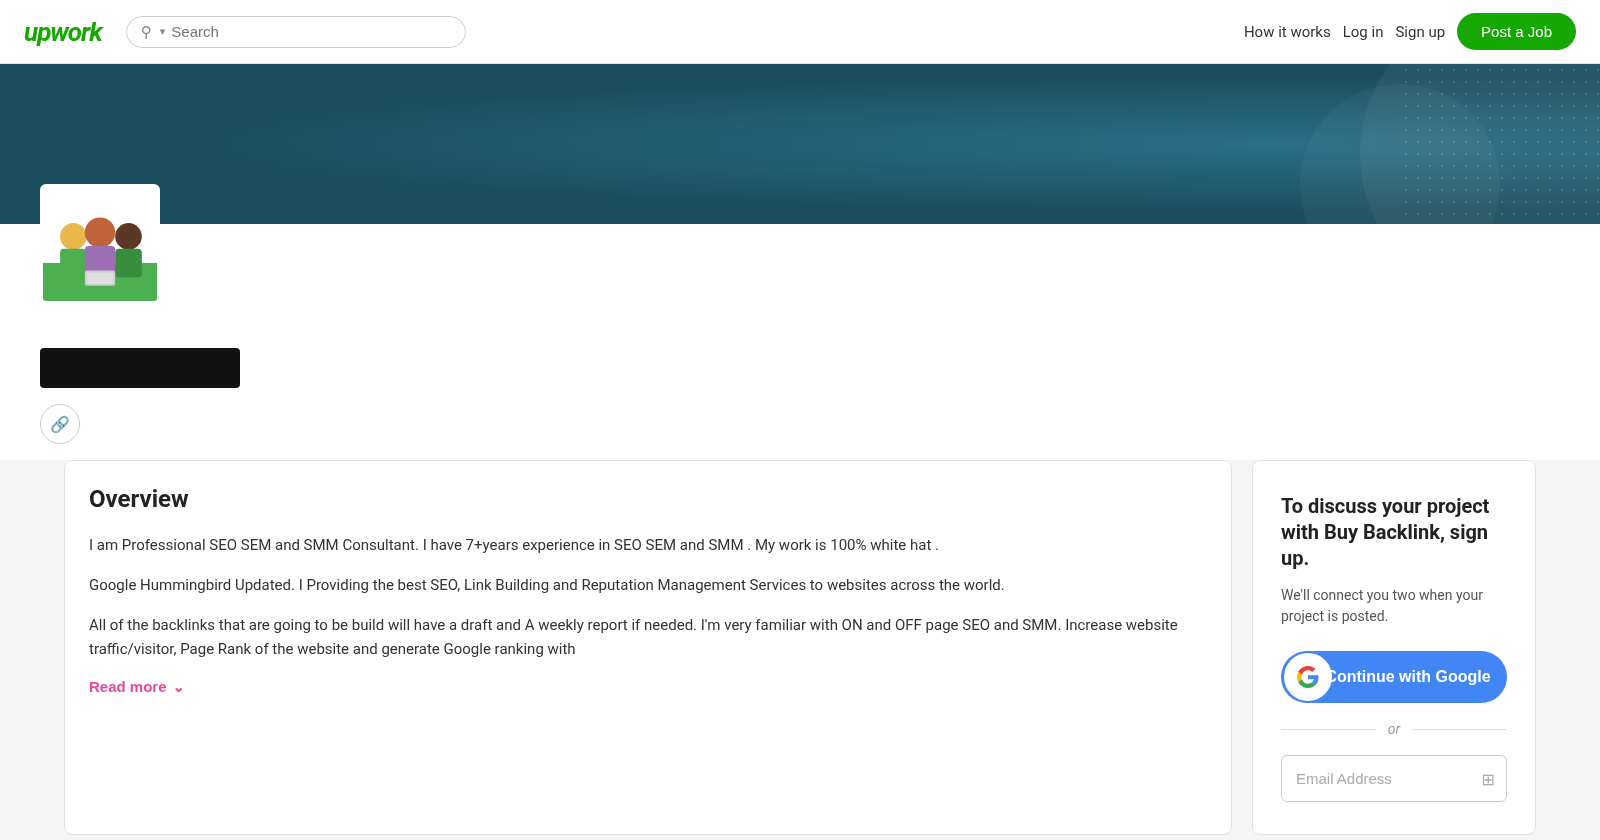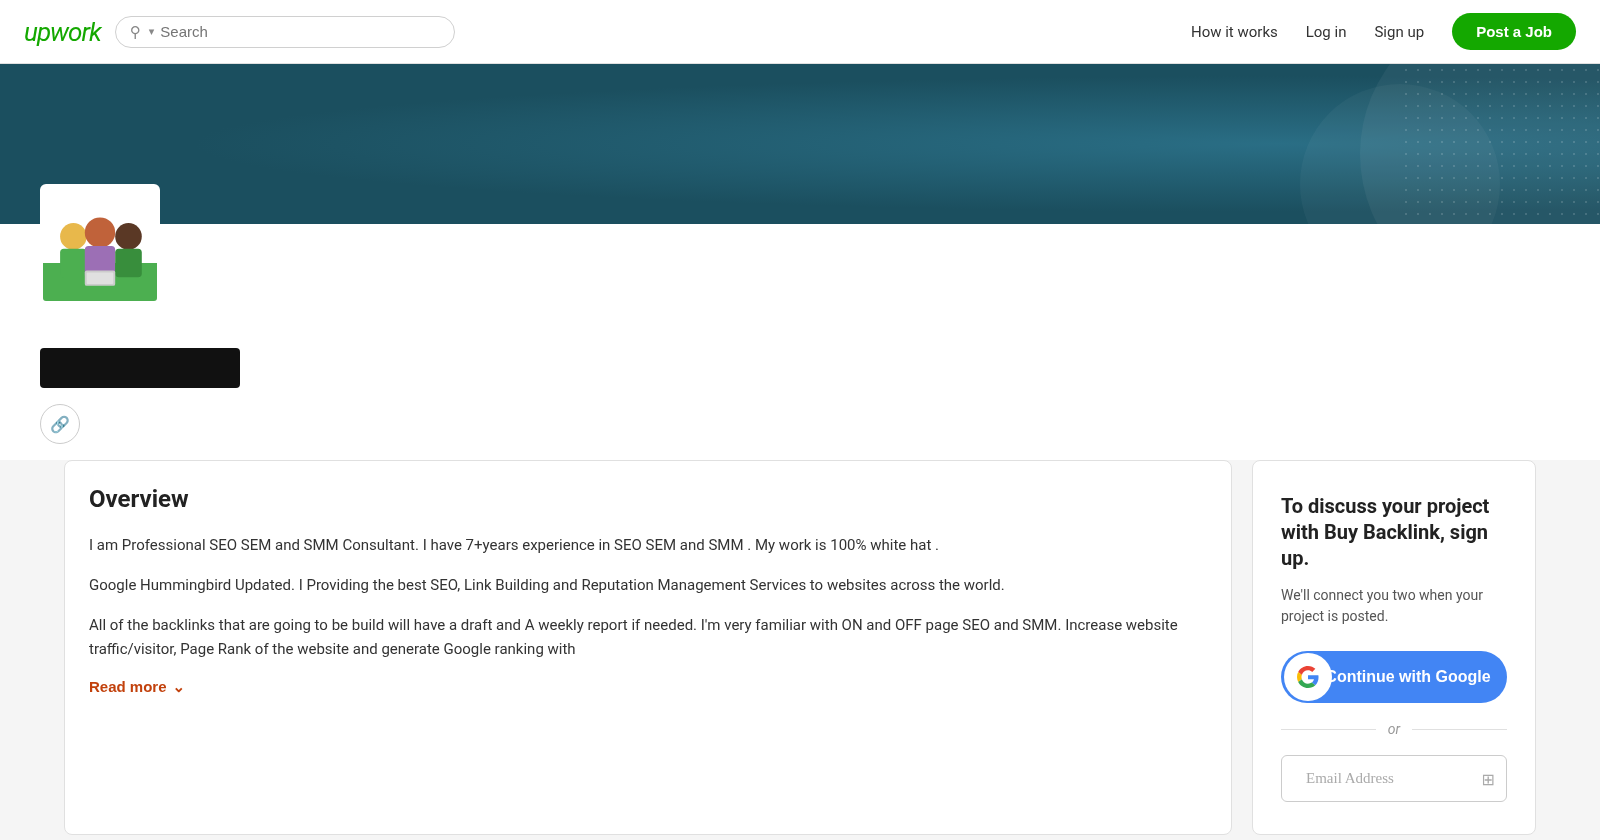--- a/index.html
+++ b/index.html
@@ -5,39 +5,39 @@
     * { box-sizing: border-box; margin: 0; padding: 0; }
     body { font-family: -apple-system, BlinkMacSystemFont, 'Segoe UI', Roboto, sans-serif; background: #f5f5f5; color: #222; }
 
     
     .navbar {
       display: flex; align-items: center; background: #fff;
       height: 64px; padding: 0 24px; border-bottom: 1px solid #e0e0e0;
       position: relative; z-index: 10;
     }
     .nav-logo {
-      font-size: 26px; font-weight: 400; color: #14a800;
-      margin-right: 14px; letter-spacing: -1px; font-style: italic;
+      font-size: 26px; font-weight: 700; color: #14a800;
+      margin-right: 24px; letter-spacing: -1px; font-style: italic;
     }
     .search-bar {
       display: flex; align-items: center; border: 1px solid #d0d0d0;
       border-radius: 24px; padding: 6px 14px; width: 340px;
       background: #fff;
     }
     .search-bar input {
       border: none; outline: none; font-size: 15px; color: #555;
       background: transparent; width: 100%;
     }
     .search-icon { color: #888; margin-right: 8px; font-size: 15px; }
     .search-chevron { color: #888; margin-right: 6px; font-size: 11px; }
-    .nav-right { margin-left: auto; display: flex; align-items: center; gap: 28px; }
+    .nav-right { margin-left: auto; display: flex; align-items: center; gap: 12px; }
     .nav-link { font-size: 15px; color: #333; cursor: pointer; text-decoration: none; }
     .post-job-btn {
       background: #14a800; color: #fff; border: none; border-radius: 24px;
-      padding: 10px 24px; font-size: 15px; font-weight: 700; cursor: pointer;
+      padding: 10px 24px; font-size: 15px; font-weight: 400; cursor: pointer;
     }
 
     
     .hero-banner {
       background: #1b4f5f;
       height: 160px;
       position: relative;
       overflow: hidden;
     }
     .hero-banner::before {
@@ -111,21 +111,21 @@
     .overview-title {
       font-size: 24px; font-weight: 700; margin-bottom: 20px;
     }
     .overview-tagline {
       font-size: 15px; color: #333; margin-bottom: 16px;
     }
     .overview-text {
       font-size: 15px; color: #333; line-height: 1.6; margin-bottom: 16px;
     }
     .read-more-btn {
-      color: #c2410c; font-size: 15px; font-weight: 600;
+      color: #ec4899; font-size: 15px; font-weight: 600;
       cursor: pointer; display: inline-flex; align-items: center; gap: 6px;
       background: none; border: none;
     }
 
     
     .signup-card {
       width: 284px; flex-shrink: 0;
       background: #fff; border-radius: 8px;
       border: 1px solid #e0e0e0;
       padding: 32px 28px;
@@ -155,23 +155,22 @@
       margin: 18px 0; color: #999; font-size: 14px; font-style: italic;
     }
     .or-divider::before, .or-divider::after {
       content: ''; flex: 1; height: 1px; background: #e0e0e0;
     }
     .email-input-wrap {
       position: relative;
     }
     .email-input {
       width: 100%; border: 1px solid #ccc; border-radius: 6px;
-      padding: 14px 40px 14px 24px; font-size: 15px; color: #333;
+      padding: 14px 40px 14px 14px; font-size: 15px; color: #333;
       outline: none;
-      font-family: Liberation Serif, serif;
     }
     .email-input::placeholder { color: #aaa; }
     .email-icon {
       position: absolute; right: 12px; top: 50%; transform: translateY(-50%);
       color: #aaa; font-size: 16px;
     }
   </style>
 </head>
 <body>
 

